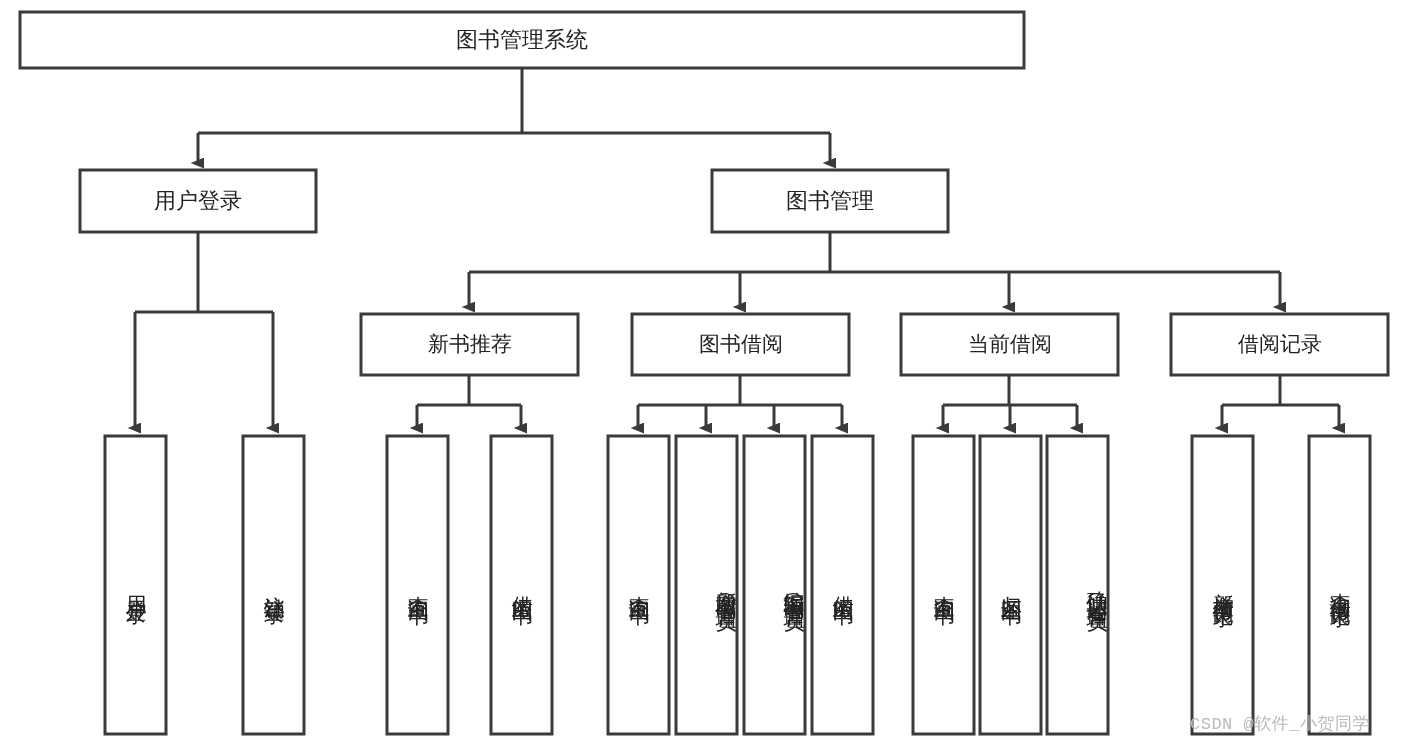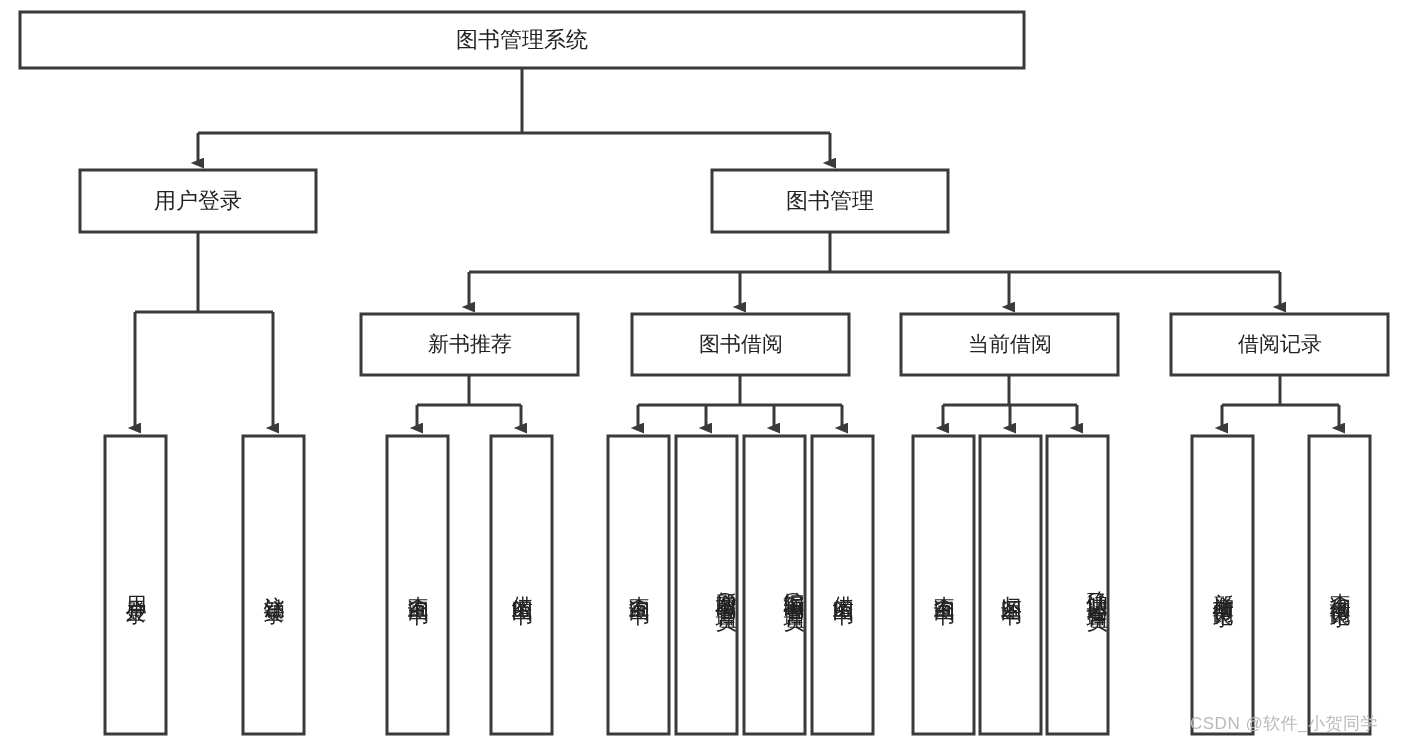--- a/index.html
+++ b/index.html
@@ -48,21 +48,21 @@
     display:flex;
     align-items:flex-start;
     justify-content:center;
     pointer-events:none;
   }
   .leaf-label.centered{ align-items:center; }
 
   #watermark{
     position:absolute;
     left:1190px;top:712px;
-    font-family:Liberation Sans, sans-serif;
+    font-family:Liberation Mono, monospace;
     font-size:17px;
     color:#b9b9b9;
     white-space:nowrap;
     letter-spacing:0.5px;
   }
 </style>
 </head>
 <body>
 
 <div id="diagram-root">

